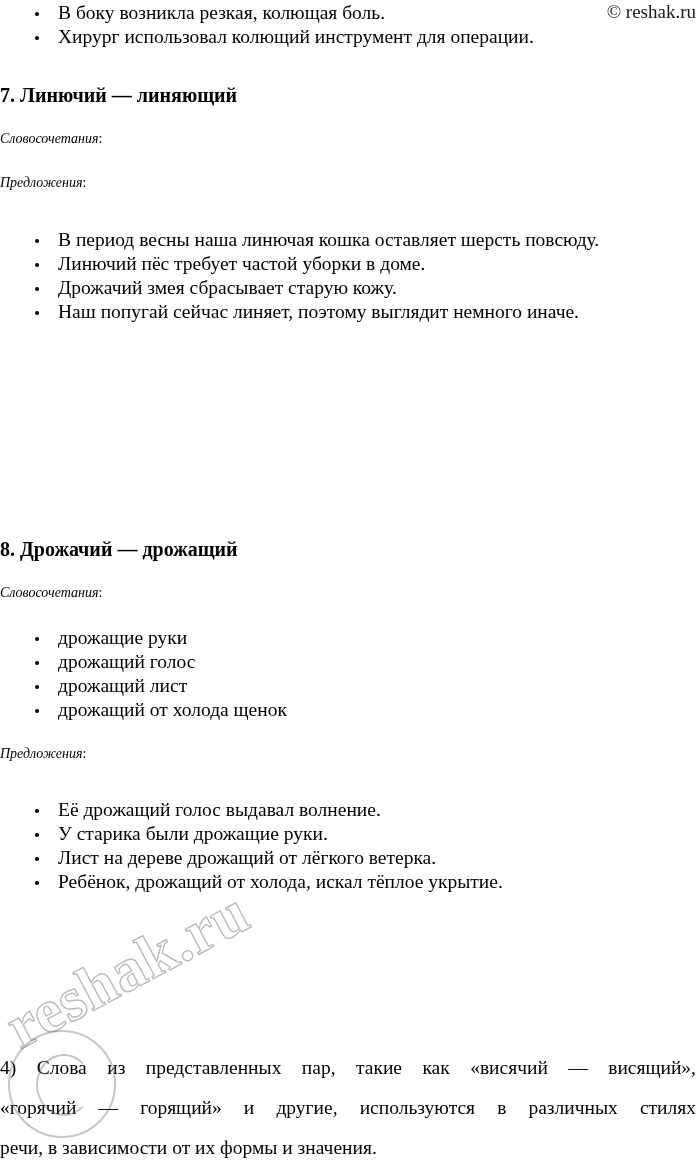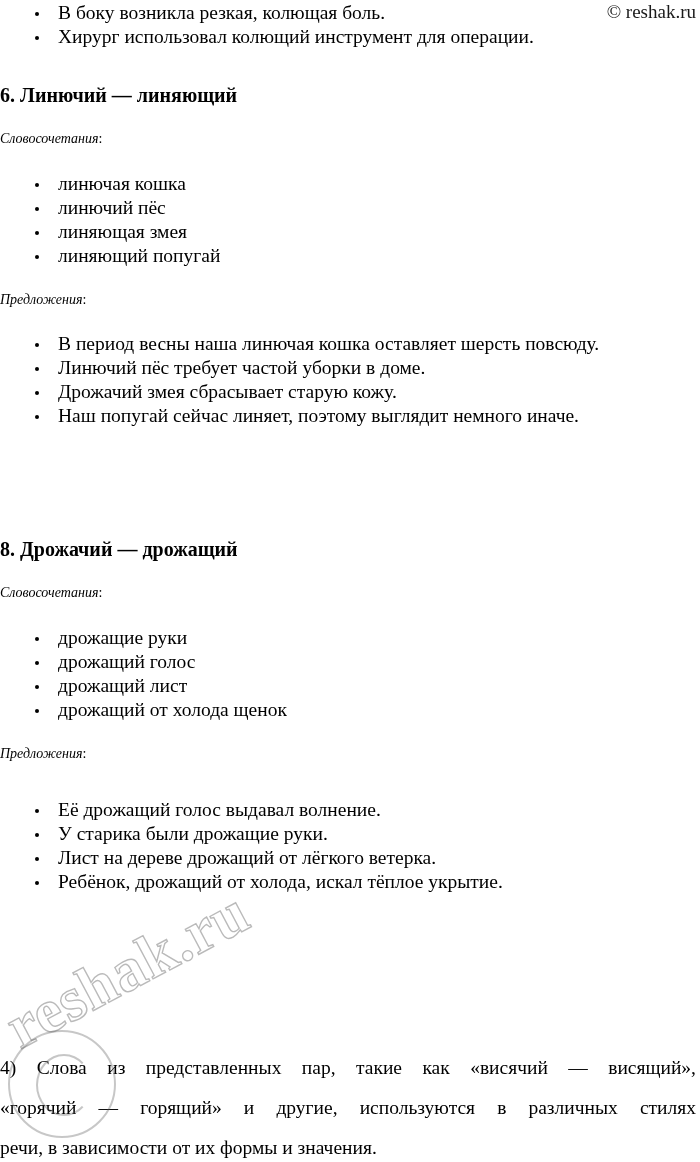--- a/index.html
+++ b/index.html
@@ -159,38 +159,32 @@
   <div class="corner-credit">© reshak.ru</div>
 
   <div class="abs blk-top" style="top:0px;">
     <ul class="bullets">
       <li>В боку возникла резкая, колющая боль.</li>
       <li>Хирург использовал колющий инструмент для операции.</li>
     </ul>
   </div>
 
   <div class="abs" style="top:83px;">
-    <h2 class="section-heading">6. Линючий — линяющий</h2>
+    <h2 class="section-heading">7. Линючий — линяющий</h2>
 
     <div class="label-line" style="margin-top:20px;">
       <span class="lab">Словосочетания</span><span class="colon">:</span>
     </div>
 
-    <ul class="bullets list-tight" style="margin-top:21px;">
-      <li>линючая кошка</li>
-      <li>линючий пёс</li>
-      <li>линяющая змея</li>
-      <li>линяющий попугай</li>
-    </ul>
 
     <div class="label-line" style="margin-top:20px;">
       <span class="lab">Предложения</span><span class="colon">:</span>
     </div>
 
-    <ul class="bullets list-sent" style="margin-top:20px;">
+    <ul class="bullets list-sent" style="margin-top:33px;">
       <li>В период весны наша линючая кошка оставляет шерсть повсюду.</li>
       <li>Линючий пёс требует частой уборки в доме.</li>
       <li>Дрожачий змея сбрасывает старую кожу.</li>
       <li>Наш попугай сейчас линяет, поэтому выглядит немного иначе.</li>
     </ul>
   </div>
 
   <div class="abs" style="top:537px;">
     <h2 class="section-heading">8. Дрожачий — дрожащий</h2>
 

